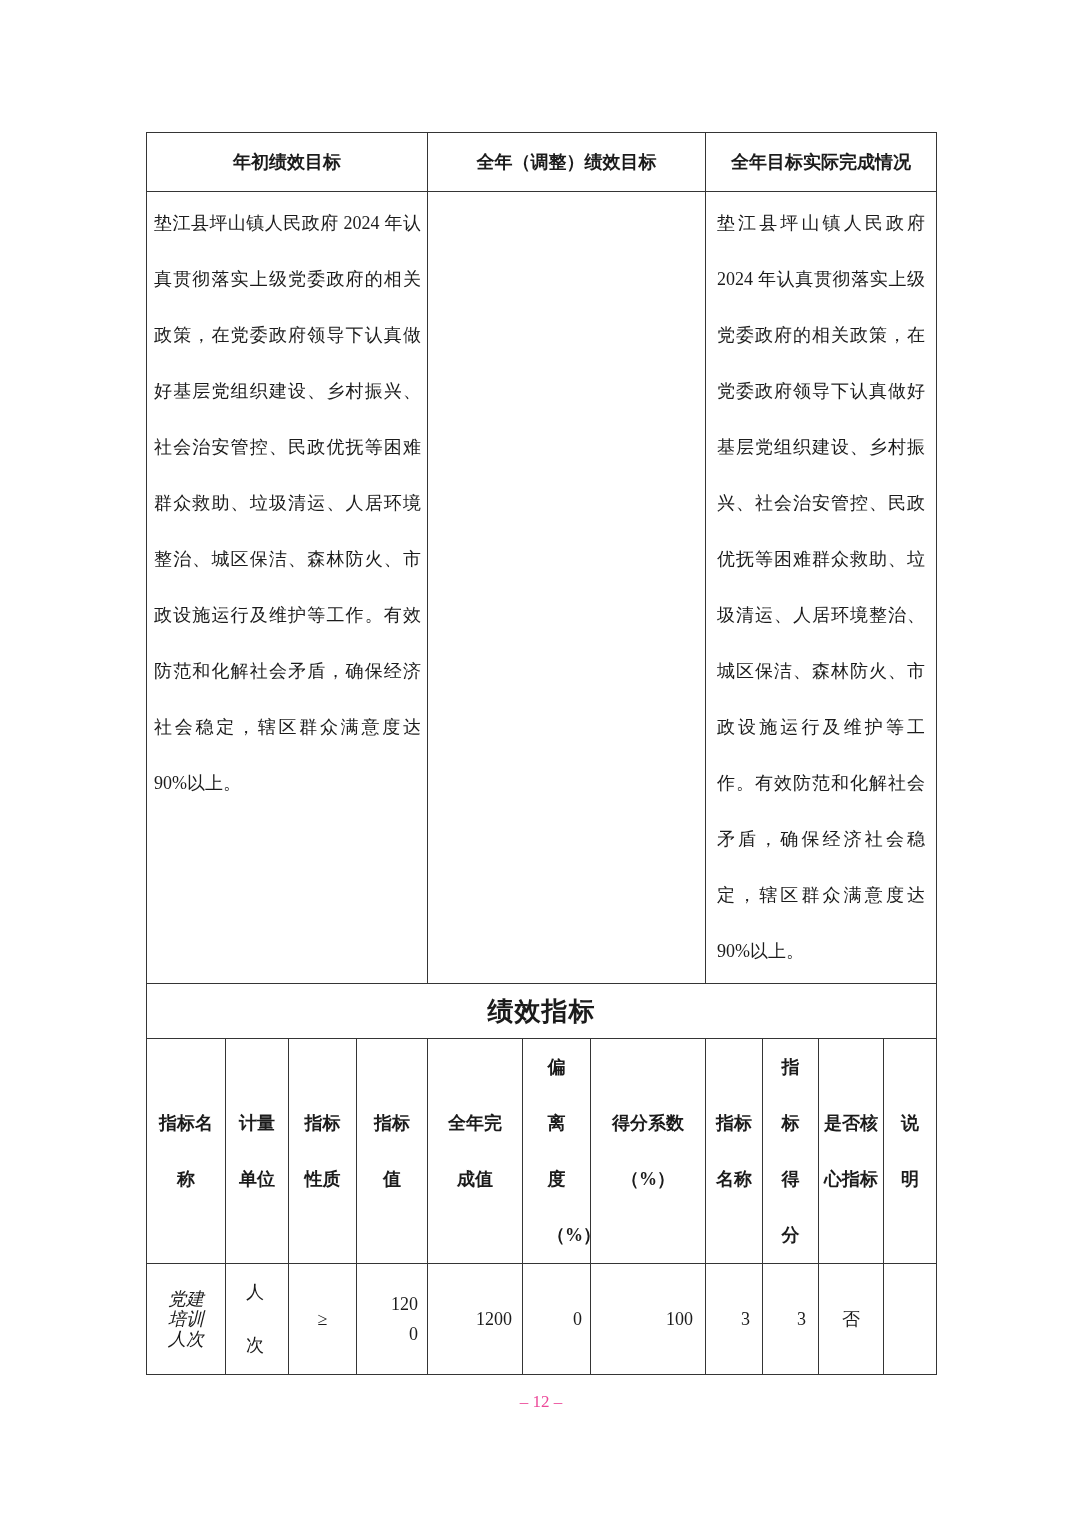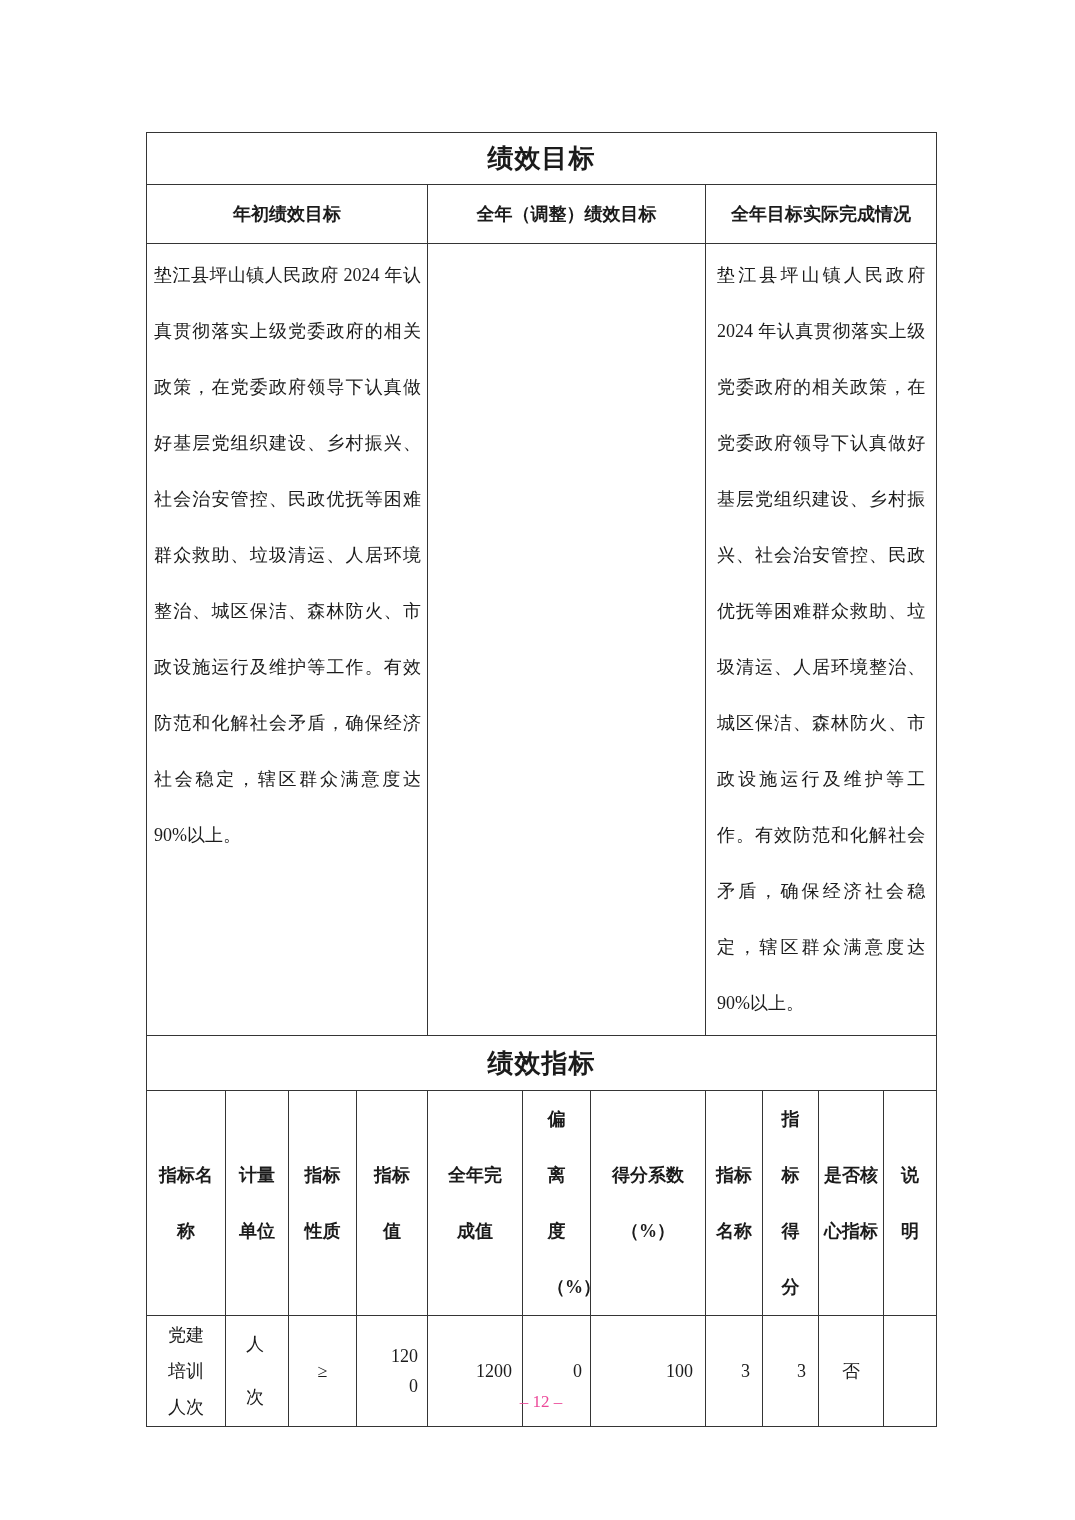--- a/index.html
+++ b/index.html
@@ -78,22 +78,23 @@
   .ph-c9  { padding: 0 17px; }
   .ph-c10 { padding: 0 5px; }
   .ph-c11 { padding: 0 9px; }
   
   td.ind-data {
     font-size: 18px;
     vertical-align: middle;
   }
   td.d-name {
     text-align: center;
-    line-height: 36px;
+    line-height: 20px;
     padding: 0 16px;
+    font-style: italic;
   }
   td.d-unit {
     text-align: left;
     line-height: 53px;
     padding: 0 20px;
   }
   td.d-nature { text-align: center; }
   td.d-value {
     text-align: right;
     padding-left: 30px;
@@ -134,23 +135,20 @@
       <col style="width:95px">
         <col style="width:68px">
         <col style="width:115px">
       <col style="width:57px">
         <col style="width:56px">
         <col style="width:65px">
         <col style="width:53px">
     </colgroup>
 
     <tbody>
-        <tr style="height:52px">
-      <td colspan="11" class="section-title">绩效目标</td>
-    </tr>
 
     <tr style="height:59px">
       <td colspan="4" class="goals-head">年初绩效目标</td>
       <td colspan="3" class="goals-head">全年（调整）绩效目标</td>
       <td colspan="4" class="goals-head">全年目标实际完成情况</td>
     </tr>
 
     <tr style="height:792px">
       <td colspan="4" class="goal-cell">垫江县坪山镇人民政府 2024 年认真贯彻落实上级党委政府的相关政策，在党委政府领导下认真做好基层党组织建设、乡村振兴、社会治安管控、民政优抚等困难群众救助、垃圾清运、人居环境整治、城区保洁、森林防火、市政设施运行及维护等工作。有效防范和化解社会矛盾，确保经济社会稳定，辖区群众满意度达 90%以上。</td>
       <td colspan="3" class="goal-cell"></td>

